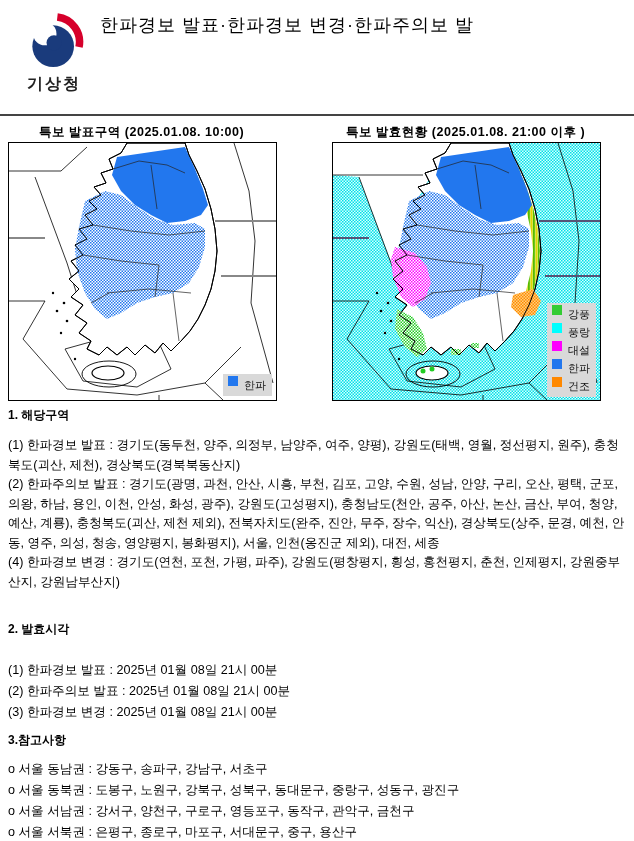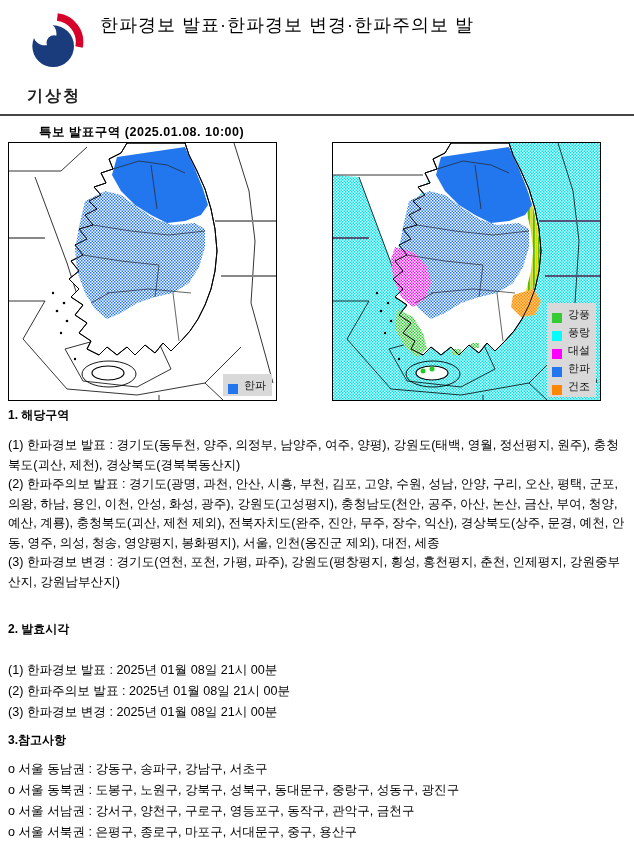--- a/index.html
+++ b/index.html
@@ -3,37 +3,37 @@
 <meta charset="utf-8">
 <style>
   html,body{margin:0;padding:0;background:#fff;}
   #page{
     position:relative;width:634px;height:841px;background:#fff;overflow:hidden;
     font-family:"Liberation Sans","DejaVu Sans",sans-serif;color:#000;
   }
   
   #logo{position:absolute;left:16px;top:12px;width:76px;text-align:center;}
   #logo .glyph{display:block;margin:0 auto;}
-  #logo .agency{display:block;margin-top:14px;font-size:16px;font-weight:bold;color:#222;letter-spacing:2px;}
+  #logo .agency{display:block;margin-top:2px;font-size:16px;font-weight:bold;color:#222;letter-spacing:2px;}
   #title{position:absolute;left:100px;right:30px;top:10px;text-align:left;
          font-size:18px;font-weight:normal;line-height:31px;letter-spacing:1px;}
   #issuer{position:absolute;right:8px;top:70px;text-align:right;
           font-size:14.5px;font-weight:bold;line-height:23px;}
   #rule{position:absolute;left:0;top:114px;width:634px;border-top:2px solid #444;}
   
   .map-title{position:absolute;top:124px;width:267px;text-align:center;
              font-size:12.5px;font-weight:bold;letter-spacing:0.5px;}
   #map-title-left{left:8px;} #map-title-right{left:332px;}
   .map-box{position:absolute;top:142px;width:267px;height:257px;border:1px solid #000;background:#fff;}
   #map-left{left:8px;} #map-right{left:332px;}
   .legend{position:absolute;right:4px;background:#D9D9D9;padding:2px 6px 2px 5px;
           font-size:11px;line-height:18px;color:#111;}
   #legend-left{bottom:4px;}
   #legend-right{bottom:3px;}
-  .legend-row{display:flex;align-items:flex-end;white-space:nowrap;}
+  .legend-row{display:flex;align-items:flex-start;white-space:nowrap;}
   .sw{display:inline-block;width:10px;height:10px;margin-right:6px;flex:none;}
   .sw-gale{background:#33CC33;} .sw-wave{background:#00FFFF;} .sw-snow{background:#FF00FF;}
   .sw-cold{background:#2277EE;} .sw-dry{background:#FF8800;}
   
   .sec-head{position:absolute;left:8px;font-size:12px;font-weight:bold;}
   .sec-body{position:absolute;left:8px;width:620px;font-size:12.6px;line-height:21px;
             word-break:break-all;}
   .sec-body p{margin:0;}
   #sec1-head{top:407px;} #sec1-body{top:436px;line-height:19.5px;}
   #sec2-head{top:621px;} #sec2-body{top:649px;margin-top:11px;}
@@ -55,20 +55,21 @@
   </div>
 
   <div id="title">
     <div>한파경보 발표·한파경보 변경·한파주의보 발</div>
   </div>
 
 
   <div id="rule"></div>
 
   <div id="map-title-left" class="map-title">특보 발표구역 (2025.01.08. 10:00)</div>
+  <div id="map-title-right" class="map-title">특보 발효현황 (2025.01.08. 21:00 이후 )</div>
 
   <div id="map-left" class="map-box">
     <svg width="267" height="257" viewBox="0 0 267 257">
       <defs>
         <pattern id="aB" width="3" height="3" patternUnits="userSpaceOnUse">
           <rect width="3" height="3" fill="#ffffff"></rect>
           <rect width="1.5" height="1.5" fill="#2277EE"></rect>
           <rect x="1.5" y="1.5" width="1.5" height="1.5" fill="#2277EE"></rect>
         </pattern>
       </defs>
@@ -244,21 +245,21 @@
         <span class="sw sw-dry"></span>
         <span>건조</span>
       </div>
     </div>
   </div>
 
   <div id="sec1-head" class="sec-head">1. 해당구역</div>
   <div id="sec1-body" class="sec-body">
     <p>(1) 한파경보 발표 : 경기도(동두천, 양주, 의정부, 남양주, 여주, 양평), 강원도(태백, 영월, 정선평지, 원주), 충청북도(괴산, 제천), 경상북도(경북북동산지)</p>
     <p>(2) 한파주의보 발표 : 경기도(광명, 과천, 안산, 시흥, 부천, 김포, 고양, 수원, 성남, 안양, 구리, 오산, 평택, 군포, 의왕, 하남, 용인, 이천, 안성, 화성, 광주), 강원도(고성평지), 충청남도(천안, 공주, 아산, 논산, 금산, 부여, 청양, 예산, 계룡), 충청북도(괴산, 제천 제외), 전북자치도(완주, 진안, 무주, 장수, 익산), 경상북도(상주, 문경, 예천, 안동, 영주, 의성, 청송, 영양평지, 봉화평지), 서울, 인천(옹진군 제외), 대전, 세종</p>
-    <p>(3) 한파경보 변경 : 경기도(연천, 포천, 가평, 파주), 강원도(평창평지, 횡성, 홍천평지, 춘천, 인제평지, 강원중부산지, 강원남부산지)</p>
+    <p>(4) 한파경보 변경 : 경기도(연천, 포천, 가평, 파주), 강원도(평창평지, 횡성, 홍천평지, 춘천, 인제평지, 강원중부산지, 강원남부산지)</p>
   </div>
 
   <div id="sec2-head" class="sec-head">2. 발효시각</div>
   <div id="sec2-body" class="sec-body">
     <p>(1) 한파경보 발표 : 2025년 01월 08일 21시 00분</p>
     <p>(2) 한파주의보 발표 : 2025년 01월 08일 21시 00분</p>
     <p>(3) 한파경보 변경 : 2025년 01월 08일 21시 00분</p>
   </div>
 
   <div id="sec3-head" class="sec-head">3.참고사항</div>

